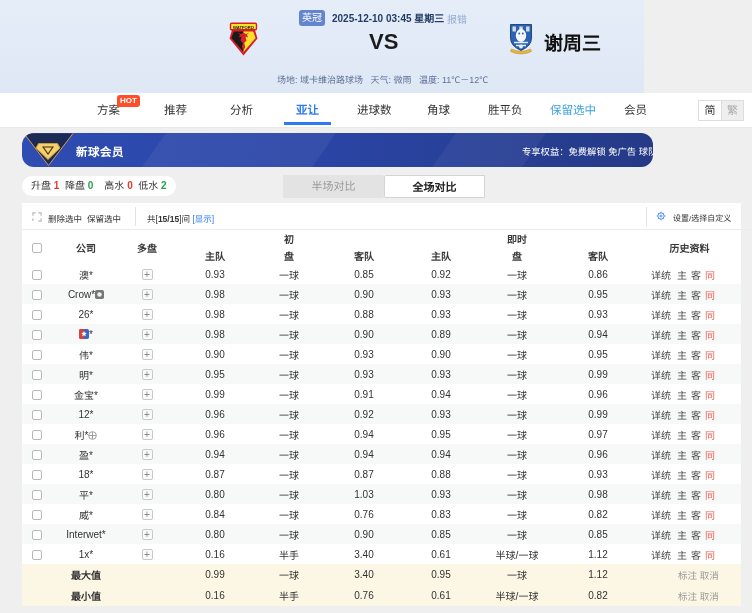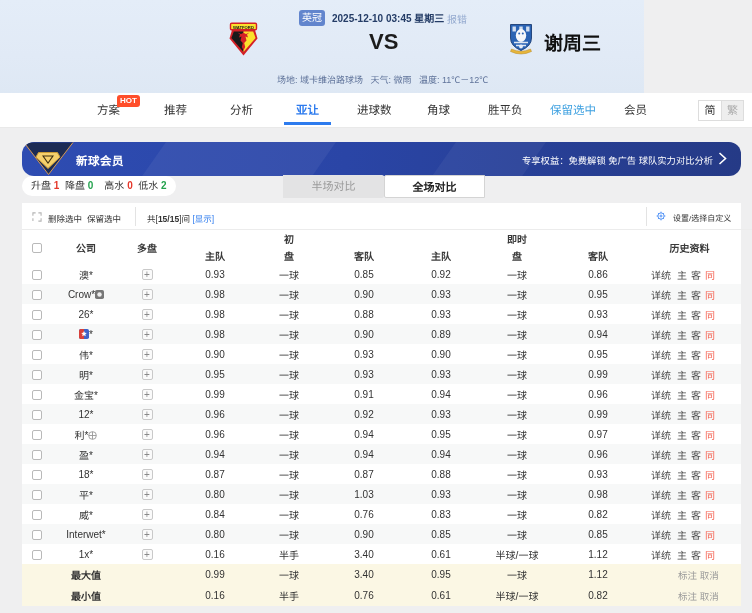--- a/index.html
+++ b/index.html
@@ -28,21 +28,21 @@
 .nav-live { color:#3da0e0; }
 .hot { position:absolute; left:117px; top:2px; background:#ff4e2a; color:#fff; font-size:8px;
   font-weight:bold; padding:1px 3px 2px; border-radius:3px 3px 3px 0; }
 .lang { position:absolute; left:698px; top:7px; width:46px; height:21px; border:1px solid #ddd; }
 .lang span { display:inline-block; width:22px; height:19px; line-height:19px; text-align:center;
   font-size:11px; float:left; }
 .lang .jian { background:#fff; color:#333; }
 .lang .fan { background:#eee; color:#aaa; border-left:1px solid #ddd; }
 
 
-.vip { position:absolute; left:22px; top:142px; width:719px; height:34px; border-radius:12px;
+.vip { position:absolute; left:22px; top:133px; width:631px; height:34px; border-radius:12px;
   background:linear-gradient(95deg,#2e4cb2 0%,#2a45a6 45%,#253a86 100%); overflow:hidden; }
 .vip-stripe1 { position:absolute; left:130px; top:-10px; width:170px; height:60px;
   background:rgba(255,255,255,.06); transform:skewX(-35deg); }
 .vip-stripe2 { position:absolute; left:420px; top:-10px; width:90px; height:60px;
   background:rgba(255,255,255,.05); transform:skewX(-35deg); }
 .vip-v { position:absolute; left:0; top:0; width:64px; height:34px; }
 .vip-title { position:absolute; left:54px; top:10px; color:#fff; font-size:11.5px; font-weight:bold;
   letter-spacing:0.5px; }
 .vip-right { position:absolute; left:500px; top:11px; color:#fff; font-size:9.3px; white-space:nowrap; }
 .vip-arrow { position:absolute; left:696px; top:10px; }

